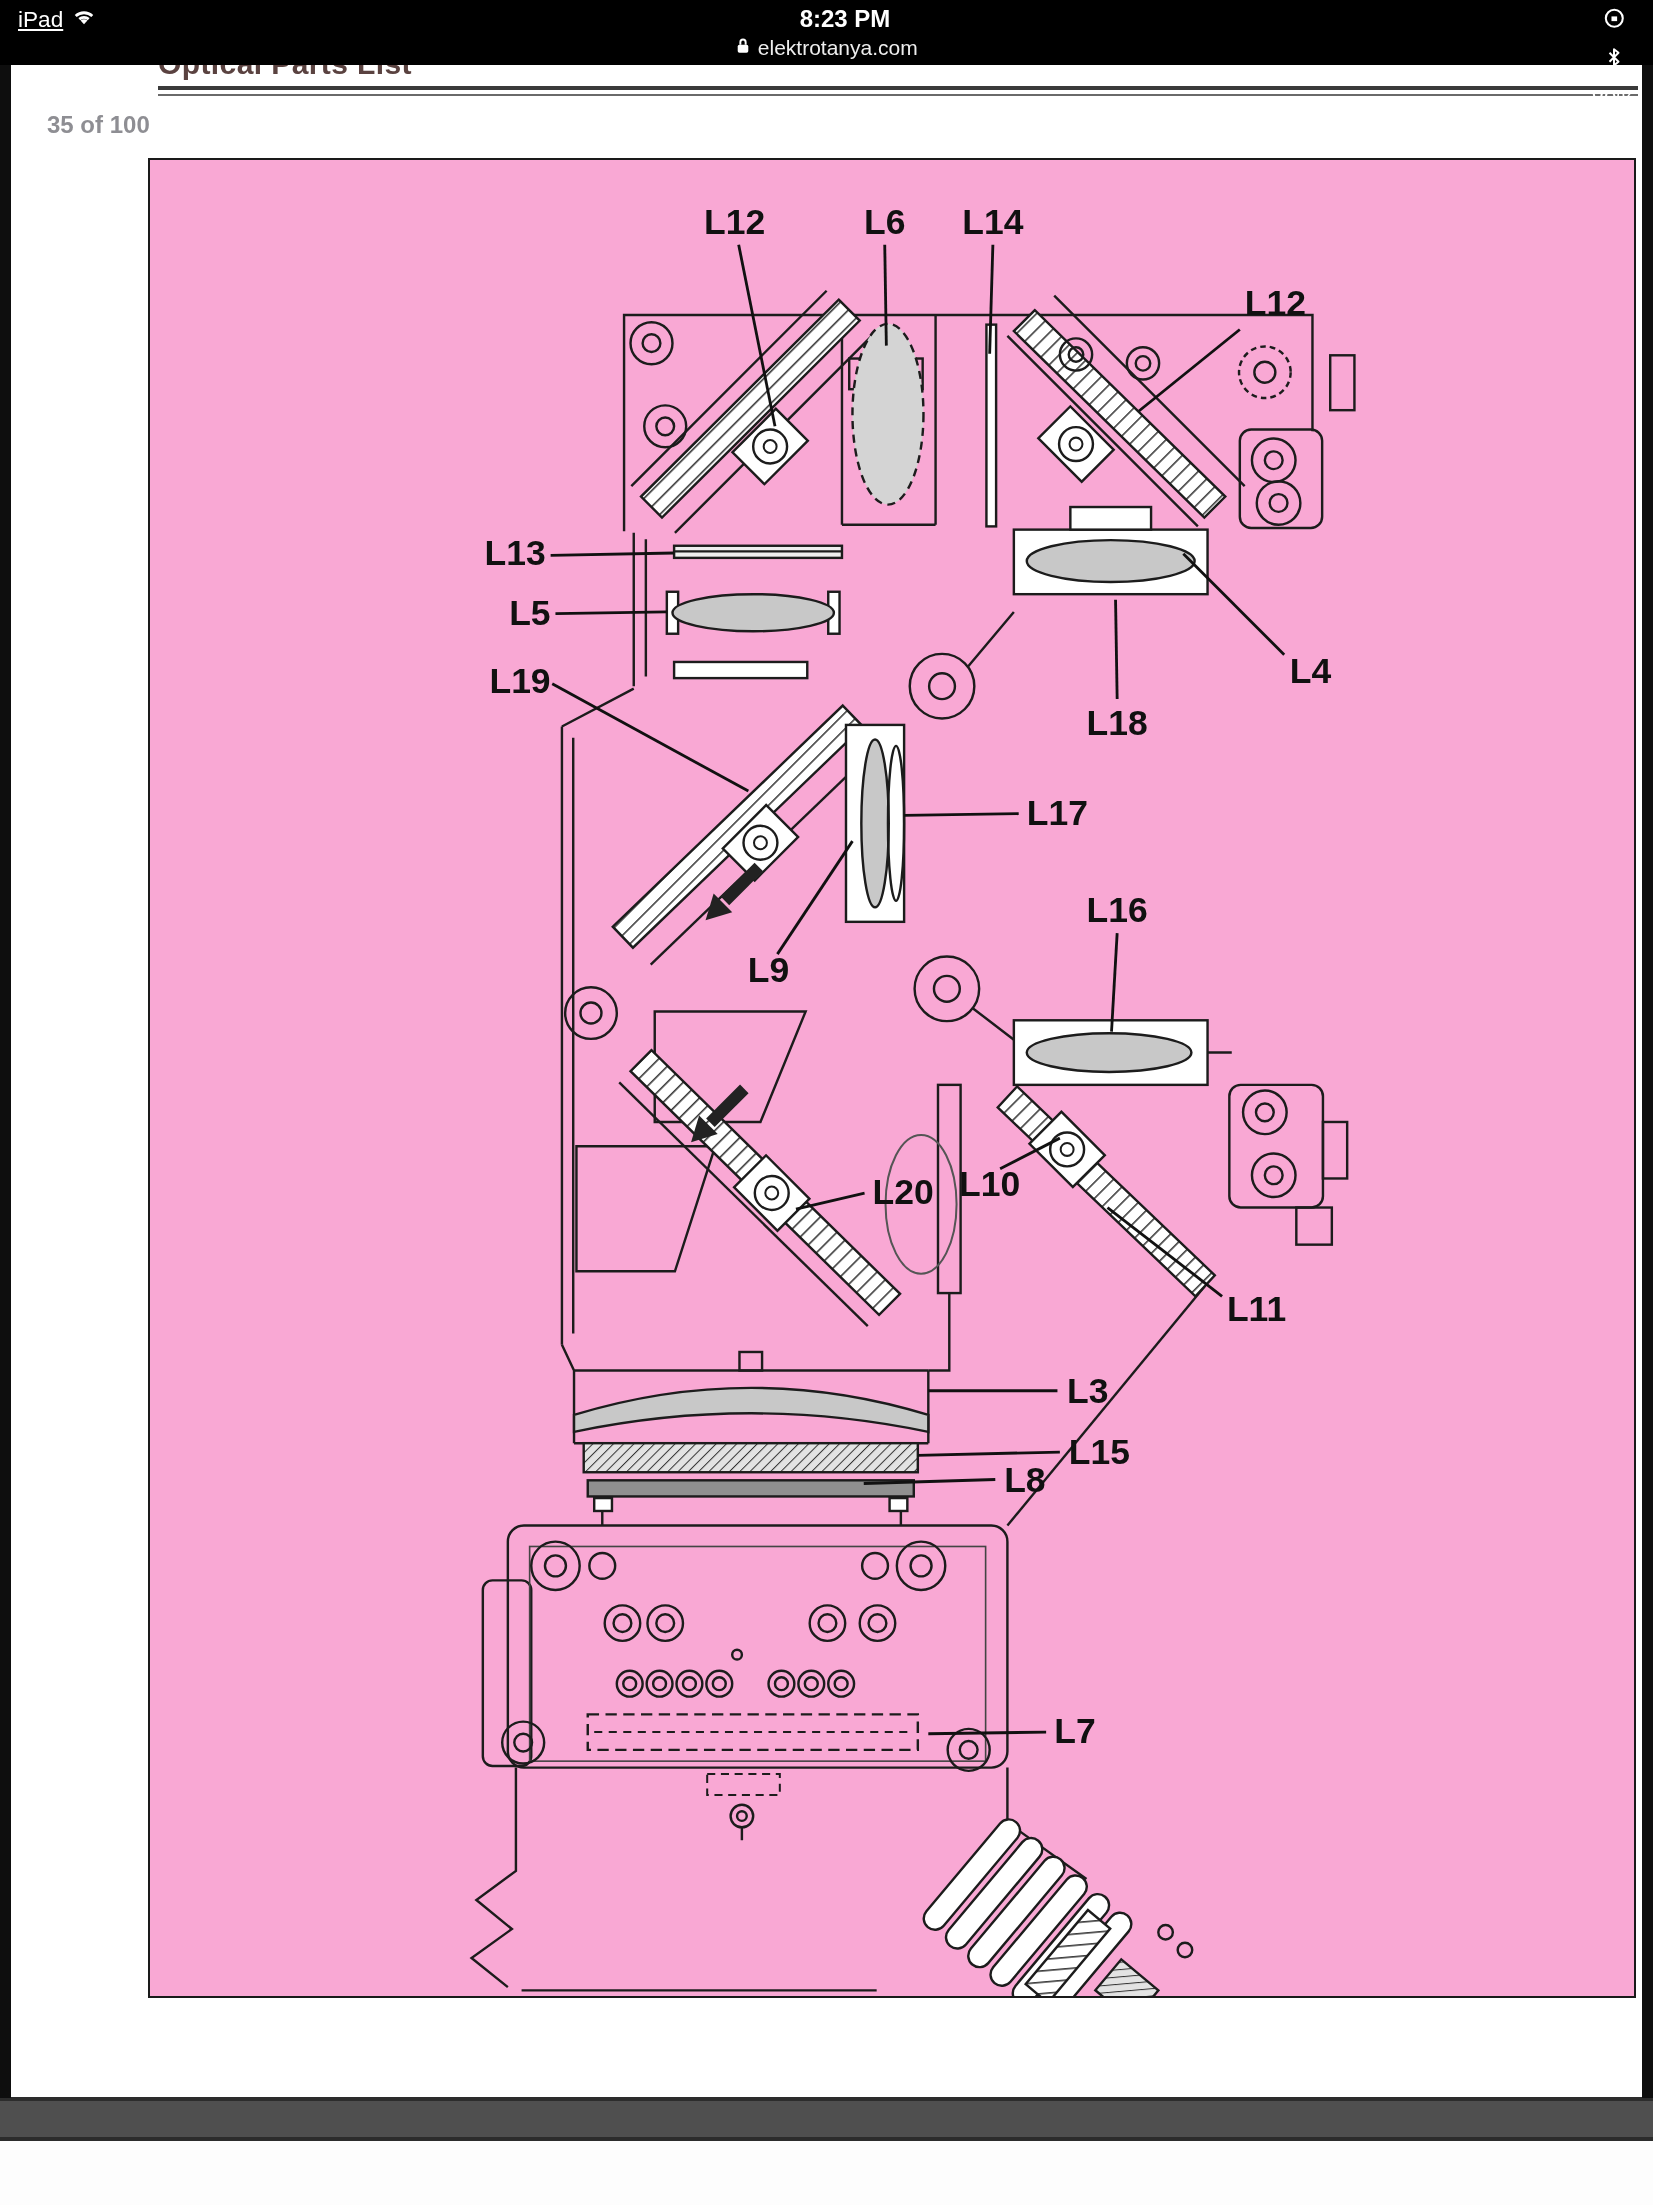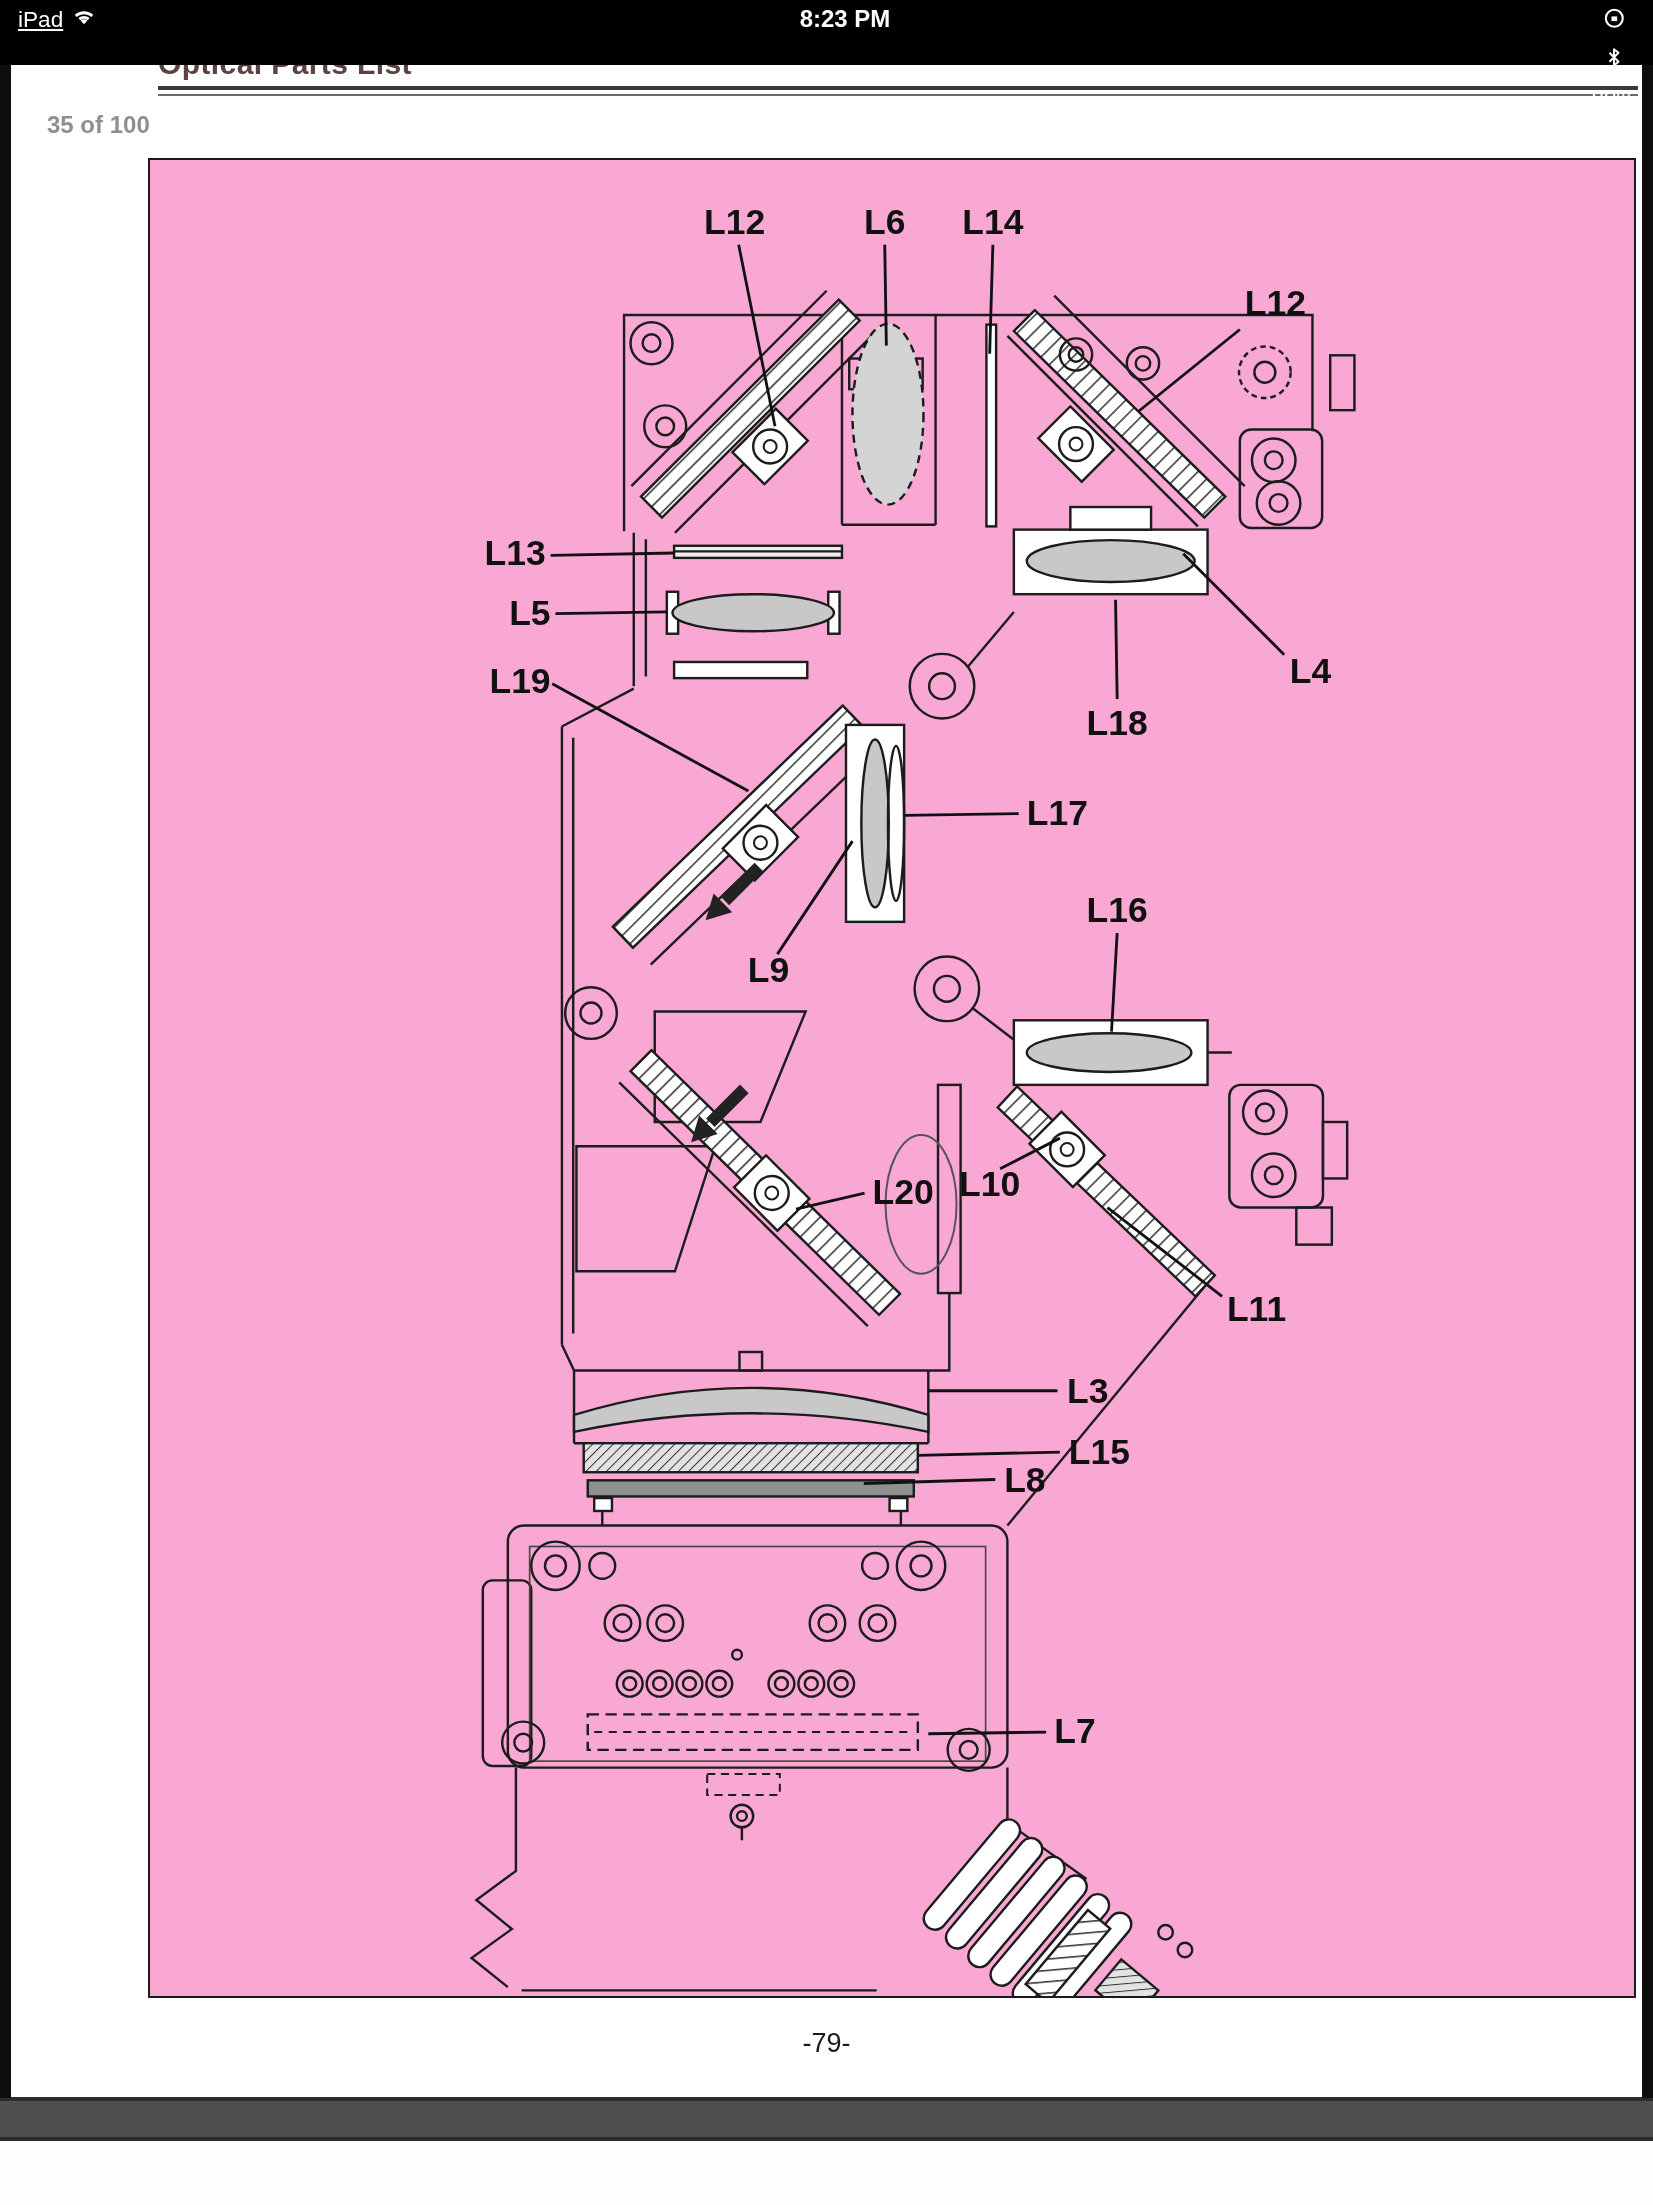--- a/index.html
+++ b/index.html
@@ -38,20 +38,29 @@
       <span>iPad</span>
       <span>
         <svg width="26" height="19.4" viewBox="0 0 24 18">
           <path d="M12 16 L8.8 12.6 a5.2 5.2 0 0 1 6.4 0 Z" fill="#fff"></path>
           <path d="M4.3 8.3 a11.5 11.5 0 0 1 15.4 0" stroke="#fff" stroke-width="2.6" fill="none"></path>
           <path d="M7.6 11.3 a7 7 0 0 1 8.8 0" stroke="#fff" stroke-width="2.6" fill="none"></path>
         </svg>
       </span>
     </div>
     <div class="sb-time">8:23 PM</div>
+    <div class="sb-url">
+      <span>
+        <svg width="16" height="19.4" viewBox="0 0 18 22">
+          <rect x="3" y="10" width="12" height="9" rx="2" fill="#fff"></rect>
+          <path d="M6 10 V7 a3 3 0 0 1 6 0 V10" stroke="#fff" stroke-width="2.2" fill="none"></path>
+        </svg>
+      </span>
+      <span>elektrotanya.com</span>
+    </div>
     <div class="sb-right">
       <span>
         <svg width="22.6" height="22.6" viewBox="0 0 24 24">
           <circle cx="12" cy="12" r="9" stroke="#fff" stroke-width="2.2" fill="none"></circle>
           <rect x="9" y="10" width="6" height="5" fill="#fff"></rect>
         </svg>
       </span>
       <span>
         <svg width="18" height="22.6" viewBox="0 0 20 24">
           <path d="M5 7 L15 17 L10 21 L10 3 L15 7 L5 17" stroke="#fff" stroke-width="2.2" fill="none" stroke-linejoin="round"></path>
@@ -296,18 +305,17 @@
         <text x="895" y="1294" text-anchor="start">L20</text>
         <text x="1334" y="1438" text-anchor="start">L11</text>
         <text x="1136" y="1540" text-anchor="start">L3</text>
         <text x="1138" y="1616" text-anchor="start">L15</text>
         <text x="1058" y="1650" text-anchor="start">L8</text>
         <text x="1120" y="1962" text-anchor="start">L7</text>
       </g>
     </svg>
   </div>
 
-  <div class="footer-num">-79-</div>
   <div class="page-gap"></div>
   <div class="next-page"></div>
 
 </div>
 
 
 </body></html>

